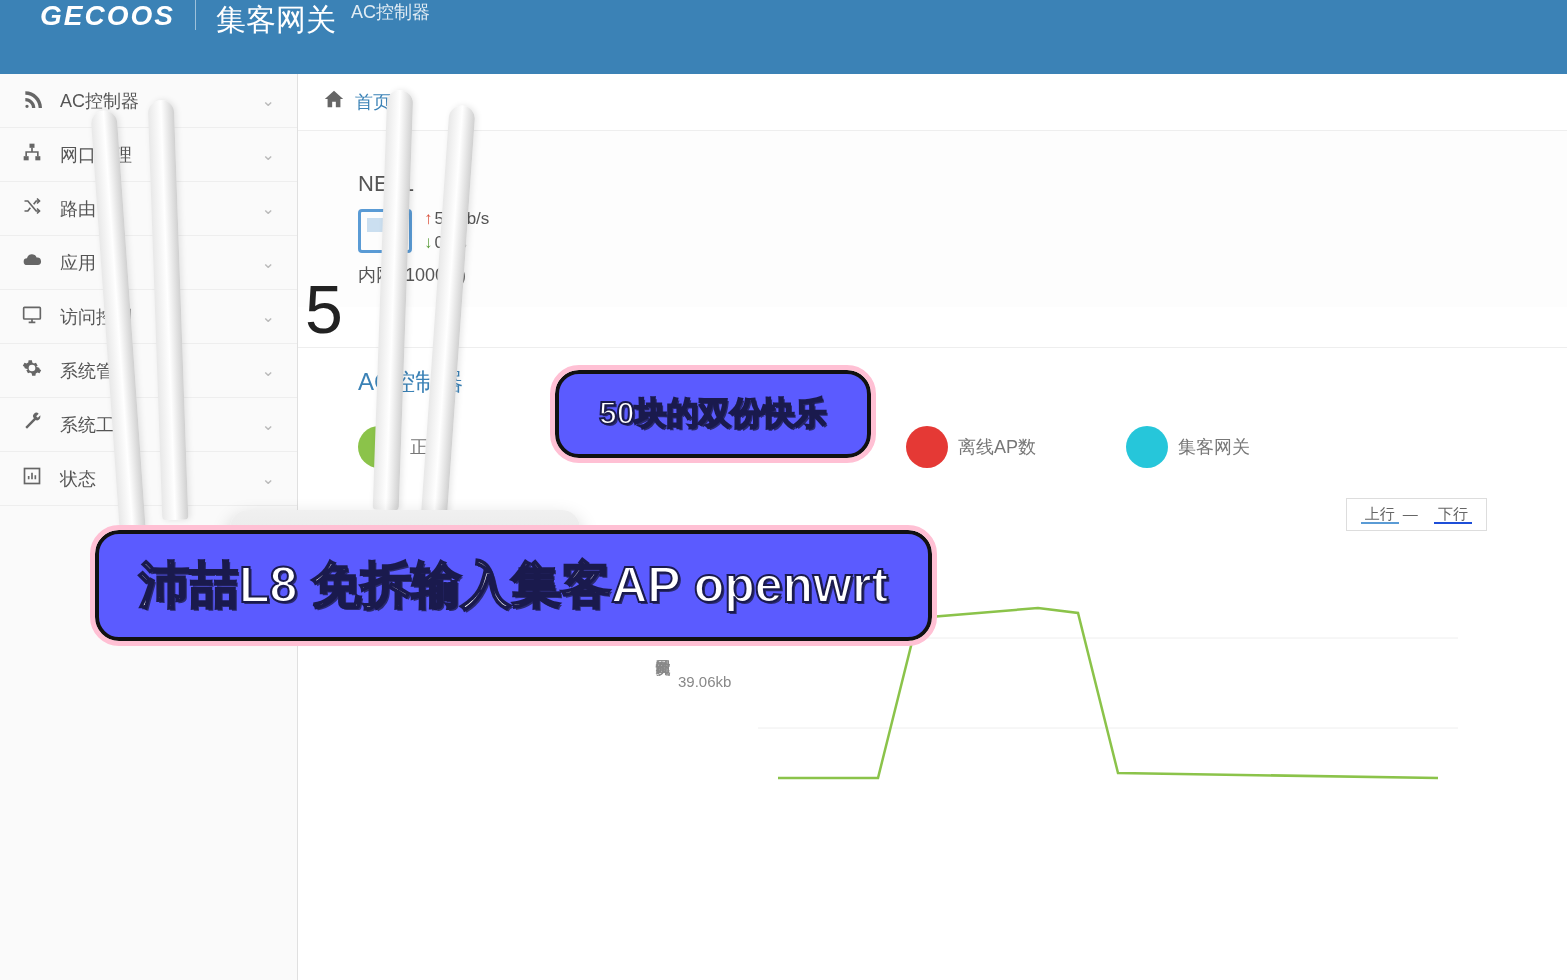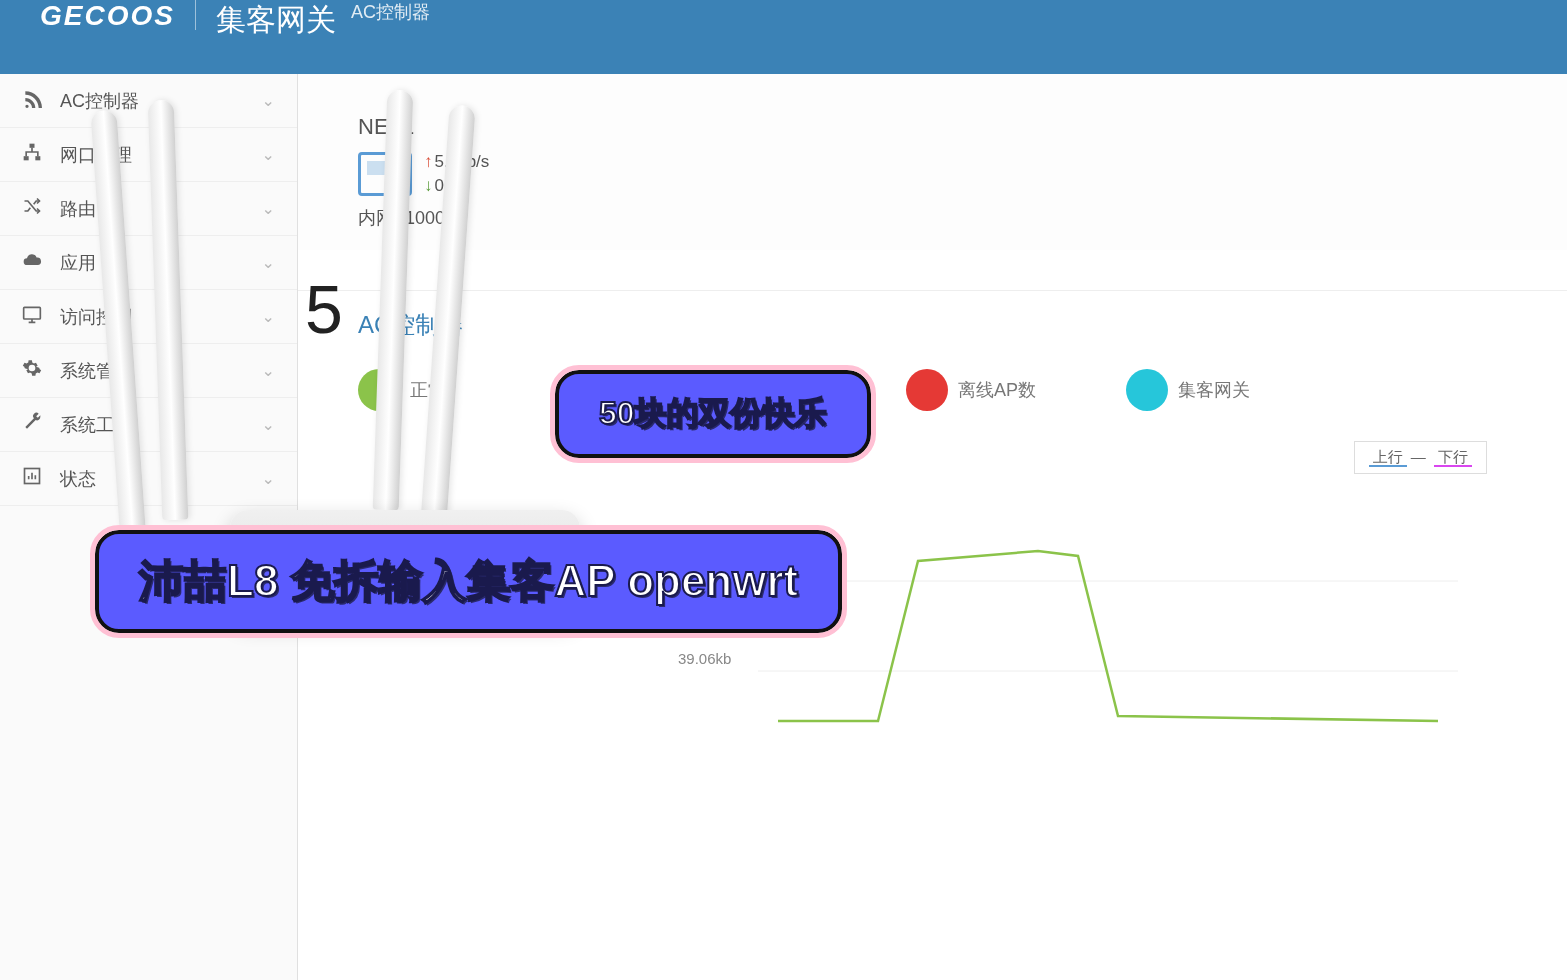--- a/index.html
+++ b/index.html
@@ -45,41 +45,41 @@
 .stat { display: flex; align-items: center; gap: 10px; }
 .stat-dot { width: 42px; height: 42px; border-radius: 50%; }
 .stat .green { background: #8bc34a; }
 .stat .red { background: #e53935; }
 .stat .cyan { background: #26c6da; }
 .stat-label { font-size: 18px; color: #777; }
 
 .chart-area { padding: 20px 60px; position: relative; margin-top: 60px; }
 .chart-legend { position: absolute; right: 80px; top: -30px; font-size: 15px; color: #666; border: 1px solid #ddd; padding: 6px 14px; background: #fff; }
 .chart-legend .line-up { border-bottom: 2px solid #5a9bd5; padding: 0 4px; }
-.chart-legend .line-down { border-bottom: 2px solid #d946ef; padding: 0 4px; margin-left: 4px; text-align: right; }
-.chart-y { position: absolute; left: 380px; font-size: 15px; color: #888; margin-top: 34px; }
+.chart-legend .line-down { border-bottom: 2px solid #1d4ed8; padding: 0 4px; margin-left: 12px; text-align: right; }
+.chart-y { position: absolute; left: 380px; font-size: 15px; color: #888; }
 .chart-ylabel { position: absolute; left: 355px; top: 120px; writing-mode: vertical-rl; font-size: 15px; color: #888; }
 
 .chart-svg { margin-left: 400px; margin-top: 30px; }
 
 
 .router-overlay { position: absolute; left: 100px; top: 70px; width: 520px; height: 700px; pointer-events: none; z-index: 5; }
 .router-body { position: absolute; left: 130px; top: 440px; width: 350px; height: 110px; background: linear-gradient(#f0f0f0, #d8d8d8); border-radius: 18px; box-shadow: 0 8px 20px rgba(0,0,0,0.2); }
 .ant { position: absolute; width: 26px; height: 420px; background: linear-gradient(90deg, #e8e8e8, #fff, #d0d0d0); border-radius: 14px 14px 4px 4px; box-shadow: 2px 0 6px rgba(0,0,0,0.1); }
 .ant1 { left: 5px; top: 40px; transform: rotate(-4deg); }
 .ant2 { left: 55px; top: 30px; transform: rotate(-2deg); }
 .ant3 { left: 280px; top: 20px; transform: rotate(2deg); }
 .ant4 { left: 335px; top: 35px; transform: rotate(4deg); }
 
 
 .banner { position: absolute; background: #5b5bff; border: 4px solid #111; border-radius: 24px; outline: 5px solid #ffc0d4; padding: 18px 40px; z-index: 10; box-shadow: 0 4px 0 rgba(0,0,0,0.3); }
 .banner-text { color: #fff; font-weight: 900; font-size: 32px; -webkit-text-stroke: 2px #1a1a4d; text-shadow: 2px 2px 0 #2a2a6d; white-space: nowrap; }
 .banner1 { left: 555px; top: 370px; }
 .banner2 { left: 95px; top: 530px; }
-.banner2 .banner-text { font-size: 44px; }
+.banner2 .banner-text { font-size: 50px; }
 </style>
 </head>
 <body>
 
 <div class="header">
   <span class="logo">GECOOS</span>
   <span class="divider-v"></span>
   <span class="brand-title">集客网关</span>
   <span class="brand-sub">AC控制器</span>
 </div>
@@ -160,20 +160,28 @@
             <rect x="3" y="3" width="18" height="18"></rect>
             <path d="M8 16V12M12 16V8M16 16v-5"></path>
           </svg>
       </span>
       <span class="sidebar-label">状态</span>
       <span class="sidebar-chevron">⌄</span>
     </div>
   </div>
 
   <div class="main">
+    <div class="breadcrumb">
+      <span class="breadcrumb-home">
+        <svg width="22" height="22" viewBox="0 0 24 24" fill="currentColor">
+            <path d="M12 3l10 9h-3v9h-5v-6h-4v6H5v-9H2z"></path>
+          </svg>
+      </span>
+      <a href="#">首页</a>
+    </div>
 
     <div class="net-row">
       <div class="net-block">
         <div class="net-name">NET1</div>
         <div class="net-body">
           <div class="net-icon lan"></div>
           <div class="net-rates">
             <div class="up">5.3kb/s</div>
             <div class="down">0b/s</div>
           </div>

